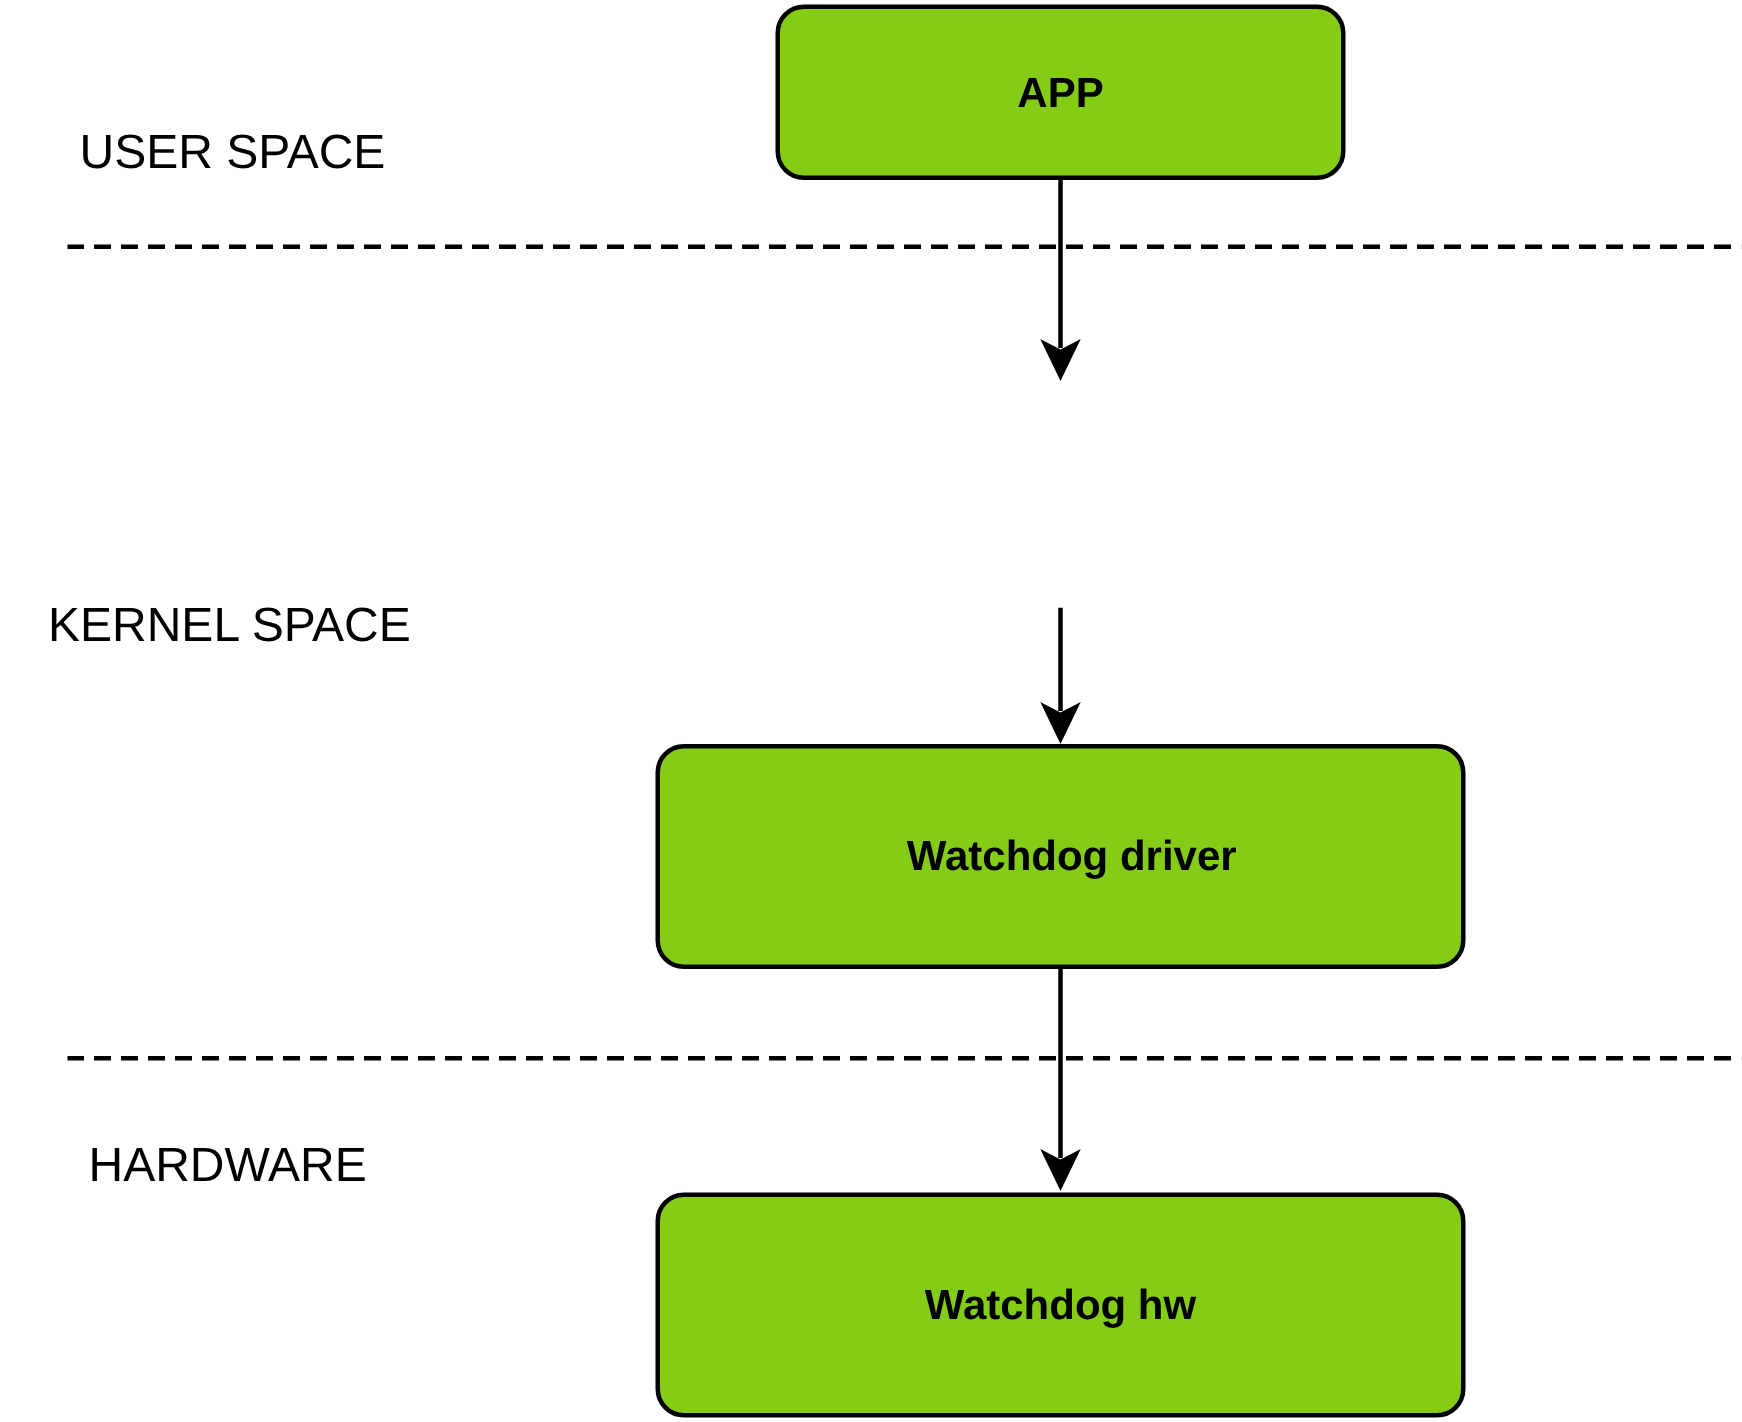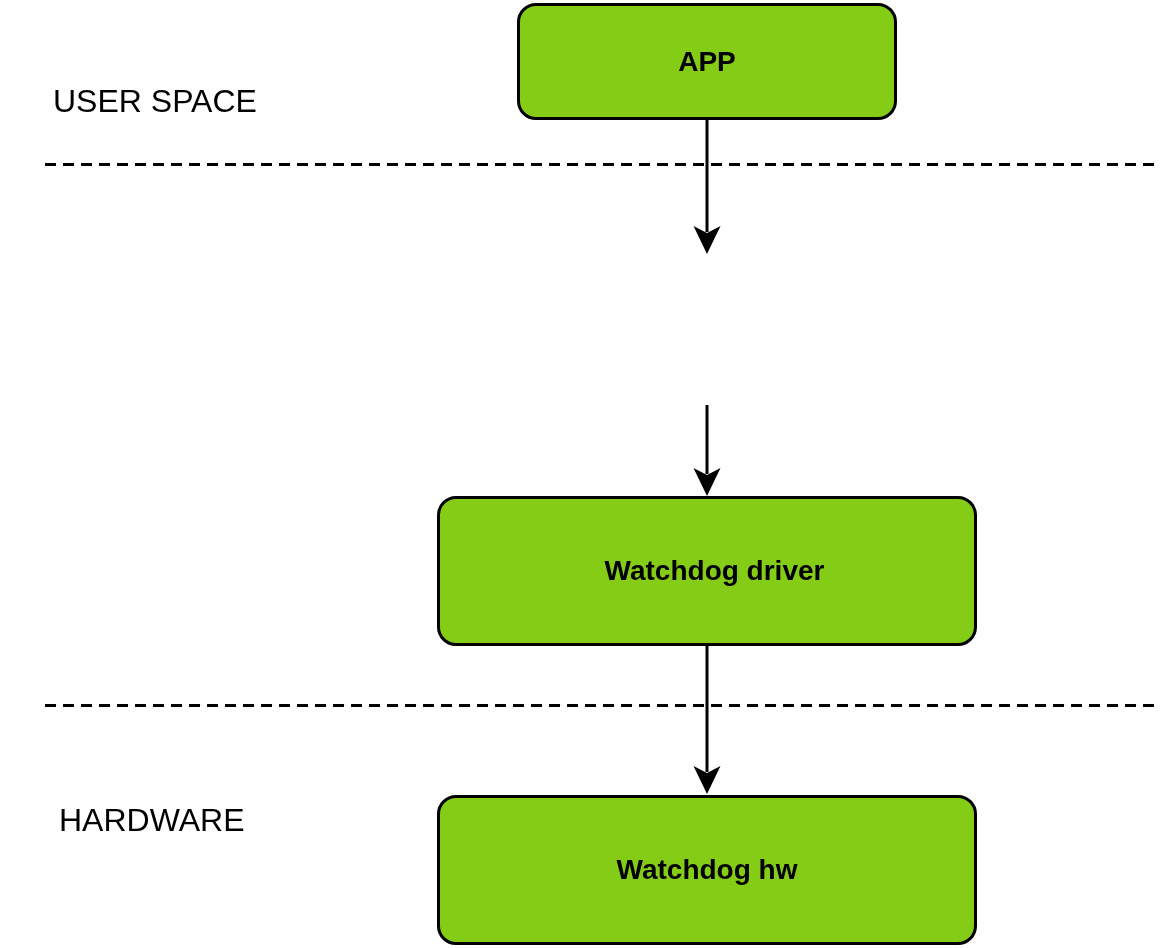--- a/index.html
+++ b/index.html
@@ -18,21 +18,21 @@
   .layer-label {
     position: absolute;
     font-size: 32px;
     font-weight: 400;
     color: #000000;
     line-height: 32px;
     white-space: nowrap;
   }
   .label-user-space   { left: 53px;  top: 40px; margin-top: 45px;  }
   .label-kernel-space { left: 32px;  top: 400px; }
-  .label-hardware     { left: 59px;  top: 804px; }
+  .label-hardware     { left: 59px;  top: 760px; }
 
   .dashed-divider {
     position: absolute;
     left: 45px;
     width: 1116px;
     height: 3px;
     background: repeating-linear-gradient(90deg, #000000 0 11px, transparent 11px 18px);
   }
   .divider-1 { top: 163px; }
   .divider-2 { top: 704px; }
@@ -65,20 +65,21 @@
   .arrow-2 { top: 405px; height: 91px;  }
   .arrow-3 { top: 646px; height: 148px; }
   .arrow svg { display: block; }
 </style>
 </head>
 <body>
 
 <div class="canvas">
 
   <div class="layer-label label-user-space">USER SPACE</div>
+  <div class="layer-label label-kernel-space">KERNEL SPACE</div>
   <div class="layer-label label-hardware">HARDWARE</div>
 
   <div class="dashed-divider divider-1"></div>
   <div class="dashed-divider divider-2"></div>
 
   <div class="node node-app">
     <span>APP</span>
   </div>
 
 

